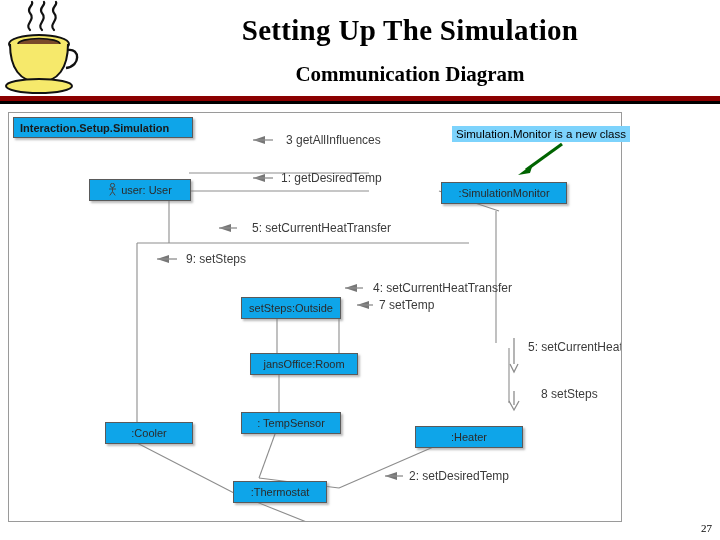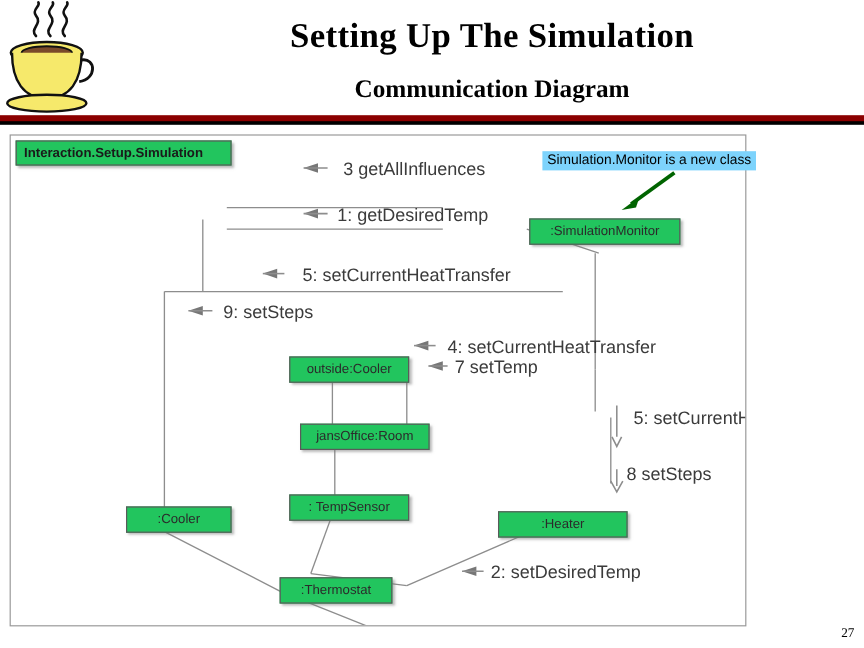--- a/index.html
+++ b/index.html
@@ -78,21 +78,21 @@
   }
   .diagram-svg {
     position: absolute;
     left: 0;
     top: 0;
   }
 
   
   .node {
     position: absolute;
-    background: #22c55e;
+    background: #0ea5e9;
     border: 1px solid #5a5a5a;
     box-shadow: 2px 2px 2px rgba(120,120,120,0.5);
     font-family: "Liberation Sans", sans-serif;
     font-size: 11px;
     color: #2b2b2b;
     display: flex;
     align-items: center;
     justify-content: center;
     white-space: nowrap;
     padding: 0 6px;
@@ -106,21 +106,21 @@
     justify-content: flex-start;
     height: 21px;
   }
   .actor-glyph {
     display: inline-block;
     margin-right: 4px;
   }
   .msg {
     position: absolute;
     font-family: "Liberation Sans", sans-serif;
-    font-size: 15px;
+    font-size: 12px;
     color: #3b3b3b;
     white-space: nowrap;
   }
 
   
   .annotation {
     position: absolute;
     left: 452px;
     top: 126px;
     background: #7dd3fc;
@@ -217,27 +217,36 @@
       <path d="M501 251 l4 8 l4 -8"></path>
       <path d="M505 278 l0 14"></path>
       <path d="M500 288 l5 9 l5 -9"></path>
     </g>
   </svg>
 
   <div class="node title-node" style="left:4px; top:4px; width:180px;">
     <span>Interaction.Setup.Simulation</span>
   </div>
 
+  <div class="node" style="left:80px; top:66px; width:102px;">
+    <span class="actor-glyph">
+      <svg width="9" height="13" viewBox="0 0 9 13" xmlns="http://www.w3.org/2000/svg">
+        <circle cx="4.5" cy="2.4" r="2.1" fill="none" stroke="#444" stroke-width="1"></circle>
+        <path d="M4.5 4.6 L4.5 8.6 M1 6 L8 6 M4.5 8.6 L1.8 12.4 M4.5 8.6 L7.2 12.4" stroke="#444" stroke-width="1" fill="none"></path>
+      </svg>
+    </span>
+    <span>user: User</span>
+  </div>
 
   <div class="node" style="left:432px; top:69px; width:126px;">
     <span>:SimulationMonitor</span>
   </div>
 
   <div class="node" style="left:232px; top:184px; width:100px;">
-    <span>outside:Cooler</span>
+    <span>setSteps:Outside</span>
   </div>
 
   <div class="node" style="left:241px; top:240px; width:108px;">
     <span>jansOffice:Room</span>
   </div>
 
   <div class="node" style="left:96px; top:309px; width:88px;">
     <span>:Cooler</span>
   </div>
 
@@ -253,21 +262,21 @@
     <span>:Thermostat</span>
   </div>
 
   <div class="msg" style="left:277px; top:20px;">3  getAllInfluences</div>
   <div class="msg" style="left:272px; top:58px;">1: getDesiredTemp</div>
   <div class="msg" style="left:243px; top:108px;">5: setCurrentHeatTransfer</div>
   <div class="msg" style="left:177px; top:139px;">9: setSteps</div>
   <div class="msg" style="left:364px; top:168px;">4: setCurrentHeatTransfer</div>
   <div class="msg" style="left:370px; top:185px;">7  setTemp</div>
   <div class="msg" style="left:519px; top:227px;">5: setCurrentHeatTransfer</div>
-  <div class="msg" style="left:513px; top:274px;text-align:center;">8  setSteps</div>
+  <div class="msg" style="left:532px; top:274px;text-align:center;">8  setSteps</div>
   <div class="msg" style="left:400px; top:356px;">2: setDesiredTemp</div>
 </div>
 
 <div class="annotation">Simulation.Monitor is a new class</div>
 <div class="annotation-arrow">
   <svg width="70" height="34" viewBox="0 0 70 34" xmlns="http://www.w3.org/2000/svg">
     <path d="M62 2 L26 28" stroke="#006400" stroke-width="3.2" fill="none"></path>
     <path d="M18 33 L33 22 L30 31 Z" fill="#006400"></path>
   </svg>
 </div>

